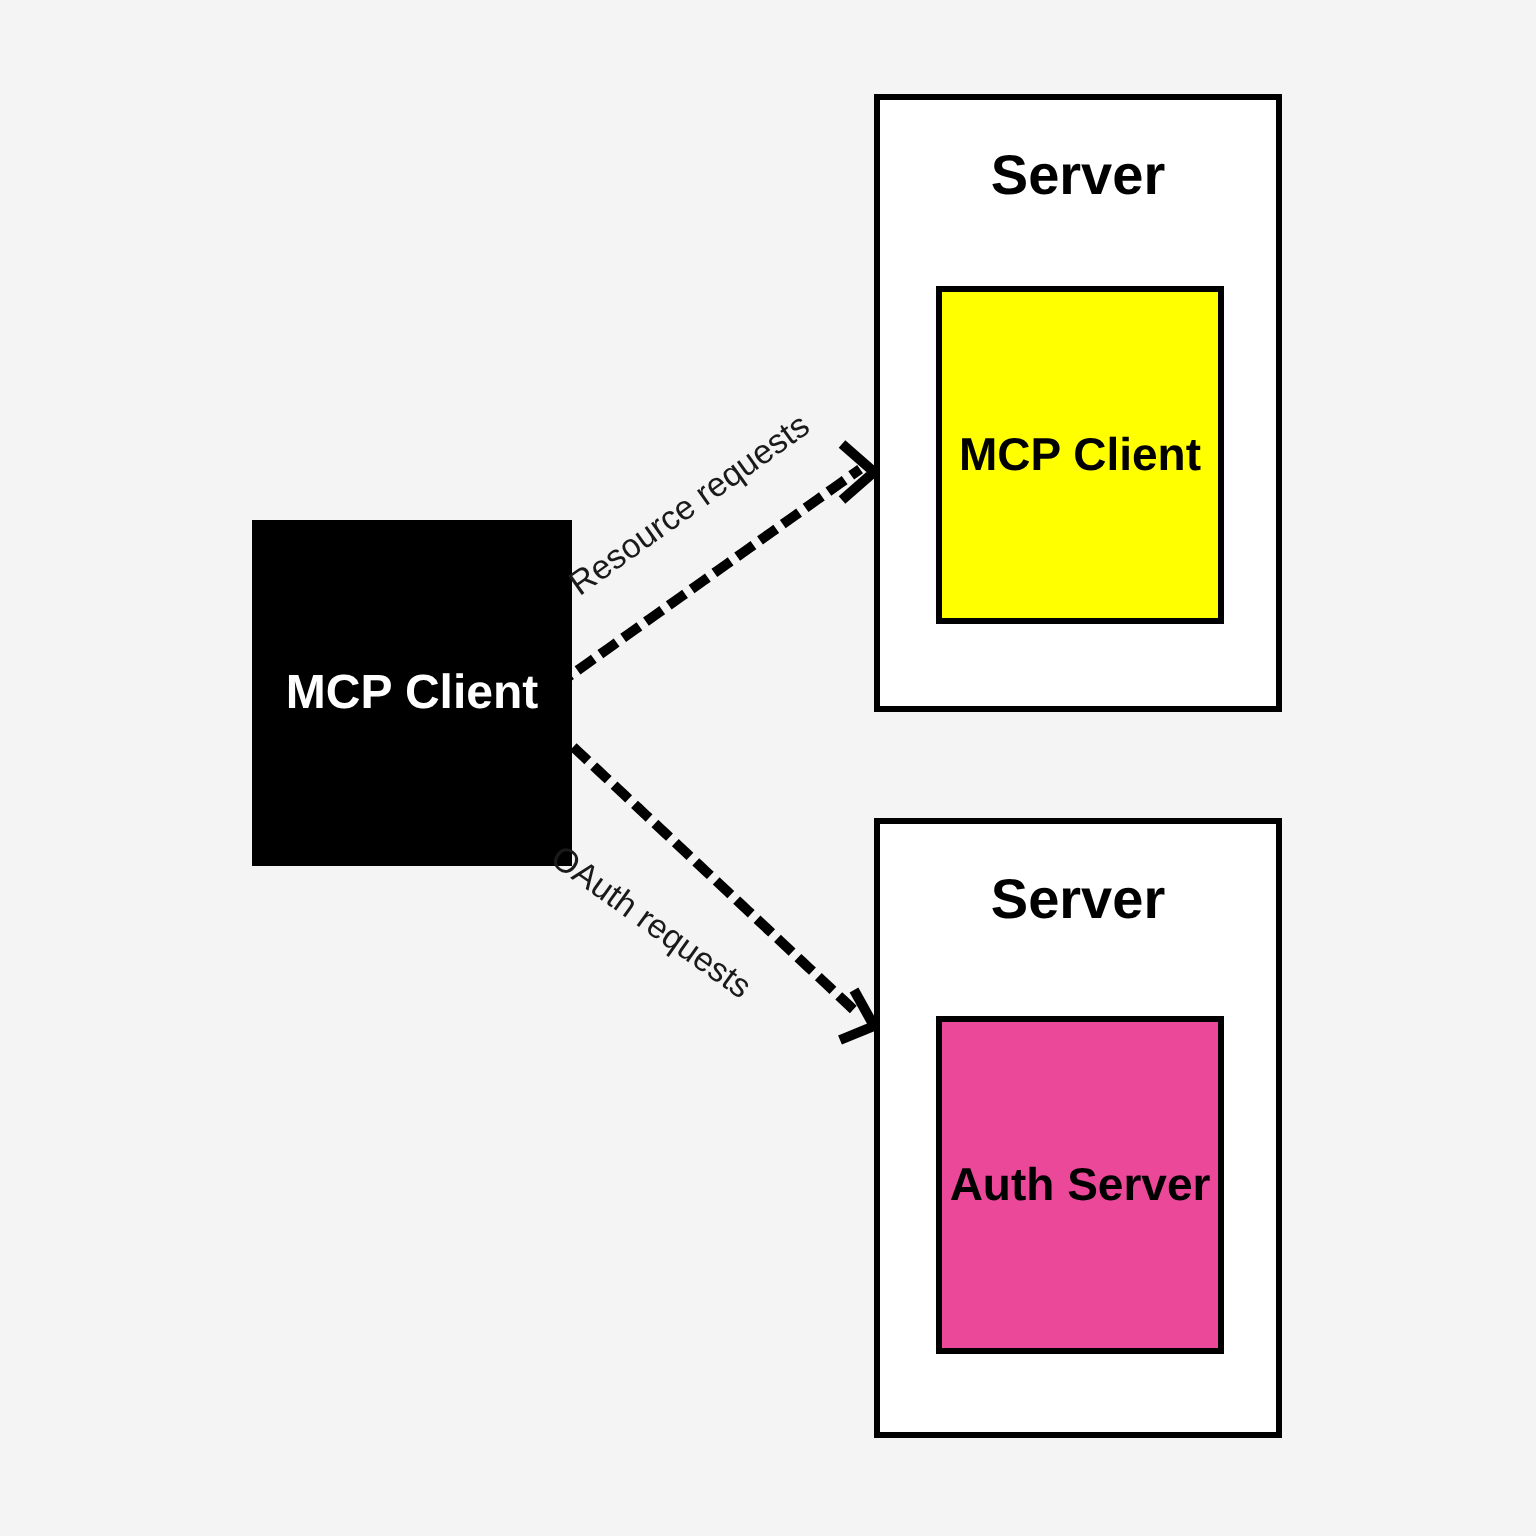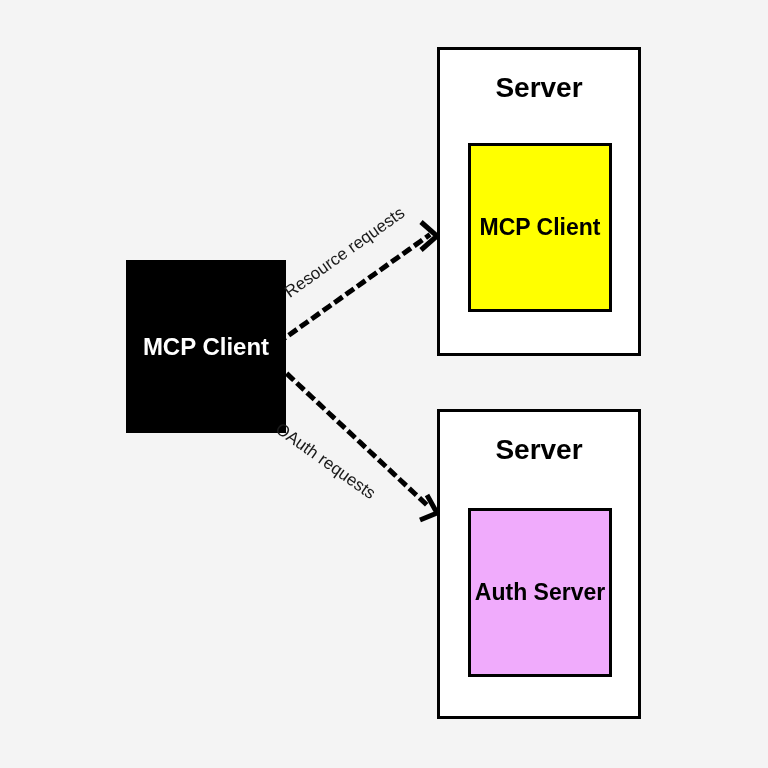--- a/index.html
+++ b/index.html
@@ -92,21 +92,21 @@
     top: 143px;
     width: 144px;
     height: 169px;
     background: #ffff00;
   }
   .service-box.auth {
     left: 468px;
     top: 508px;
     width: 144px;
     height: 169px;
-    background: #f0abfc;
+    background: #ec4899;
   }
   .service-label {
     font-size: 23px;
     font-weight: bold;
     color: #000000;
     font-family: "Liberation Sans", sans-serif;
     white-space: nowrap;
   }
   
   .edge-label {

